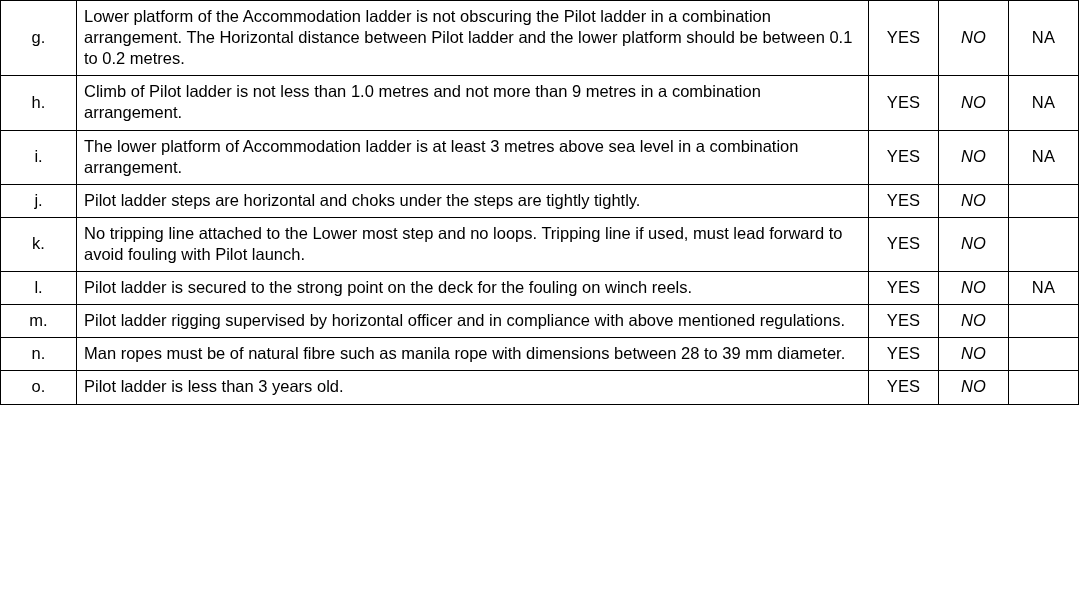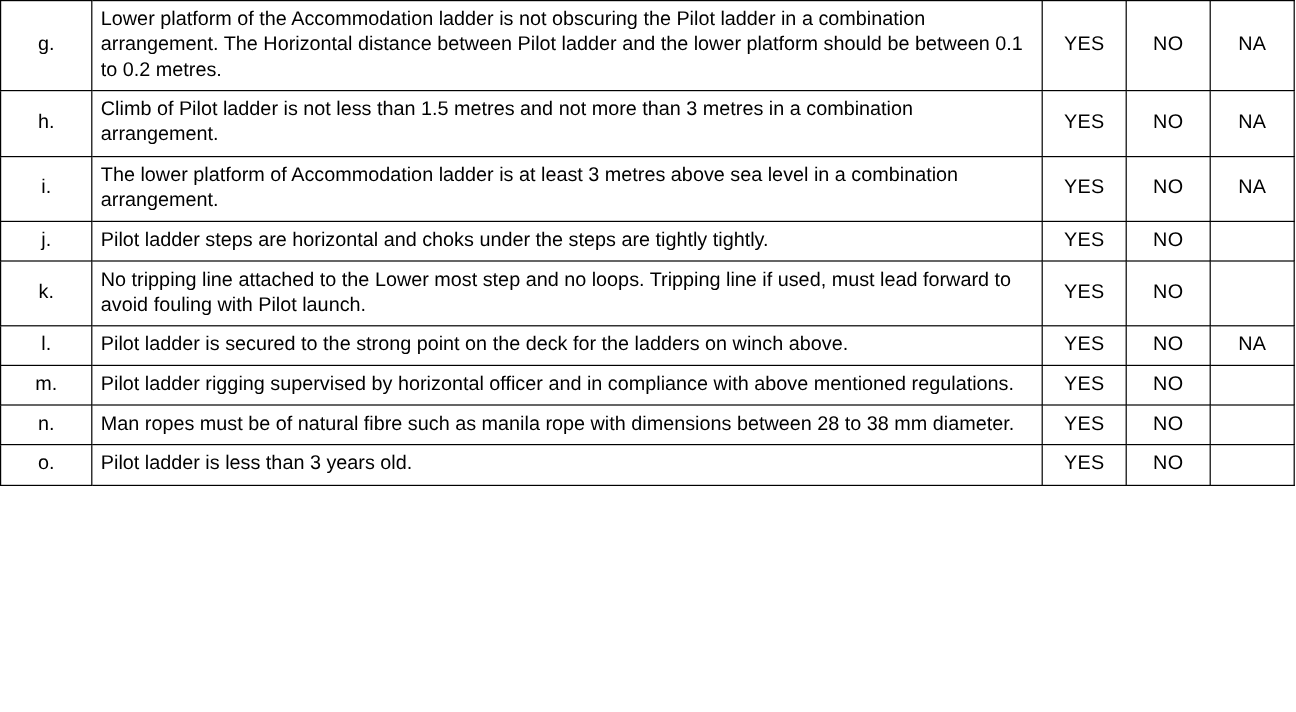--- a/index.html
+++ b/index.html
@@ -47,42 +47,42 @@
     padding-right: 6px;
     margin-left: 25px;
   }
   td.col-opt {
     width: 70px;
     text-align: center;
     vertical-align: middle;
     letter-spacing: 0.2px;
   }
   td.col-opt.opt-yes { width: 70px; }
-  td.col-opt.opt-no  { width: 70px; }
+  td.col-opt.opt-no  { width: 70px; font-style: italic; }
   td.col-opt.opt-na  { width: 70px; }
   .row-h td, .row-i td, .row-g td { }
 </style>
 </head>
 <body>
 
 <div class="page">
   <table class="checklist">
     <tbody>
 
       <tr class="row-g">
         <td class="col-label">g.</td>
         <td class="col-text">Lower platform of the Accommodation ladder is not obscuring the Pilot ladder in a combination arrangement. The Horizontal distance between Pilot ladder and the lower platform should be between 0.1 to 0.2 metres.</td>
         <td class="col-opt opt-yes">YES</td>
         <td class="col-opt opt-no">NO</td>
         <td class="col-opt opt-na">NA</td>
       </tr>
 
       <tr class="row-h">
         <td class="col-label">h.</td>
-        <td class="col-text">Climb of Pilot ladder is not less than 1.5 metres and not more than 3 metres in a combination arrangement.</td>
+        <td class="col-text">Climb of Pilot ladder is not less than 1.0 metres and not more than 9 metres in a combination arrangement.</td>
         <td class="col-opt opt-yes">YES</td>
         <td class="col-opt opt-no">NO</td>
         <td class="col-opt opt-na">NA</td>
       </tr>
 
       <tr class="row-i">
         <td class="col-label">i.</td>
         <td class="col-text">The lower platform of Accommodation ladder is at least 3 metres above sea level in a combination arrangement.</td>
         <td class="col-opt opt-yes">YES</td>
         <td class="col-opt opt-no">NO</td>
@@ -100,37 +100,37 @@
       <tr class="row-k">
         <td class="col-label">k.</td>
         <td class="col-text">No tripping line attached to the Lower most step and no loops. Tripping line if used, must lead forward to avoid fouling with Pilot launch.</td>
         <td class="col-opt opt-yes">YES</td>
         <td class="col-opt opt-no">NO</td>
         <td class="col-opt opt-na"></td>
       </tr>
 
       <tr class="row-l">
         <td class="col-label">l.</td>
-        <td class="col-text">Pilot ladder is secured to the strong point on the deck  for the ladders on winch above.</td>
+        <td class="col-text">Pilot ladder is secured to the strong point on the deck  for the fouling on winch reels.</td>
         <td class="col-opt opt-yes">YES</td>
         <td class="col-opt opt-no">NO</td>
         <td class="col-opt opt-na">NA</td>
       </tr>
 
       <tr class="row-m">
         <td class="col-label">m.</td>
         <td class="col-text">Pilot ladder rigging supervised by horizontal officer and in compliance with above mentioned regulations.</td>
         <td class="col-opt opt-yes">YES</td>
         <td class="col-opt opt-no">NO</td>
         <td class="col-opt opt-na"></td>
       </tr>
 
       <tr class="row-n">
         <td class="col-label">n.</td>
-        <td class="col-text">Man ropes must be of natural fibre such as manila rope with dimensions between 28 to 38 mm diameter.</td>
+        <td class="col-text">Man ropes must be of natural fibre such as manila rope with dimensions between 28 to 39 mm diameter.</td>
         <td class="col-opt opt-yes">YES</td>
         <td class="col-opt opt-no">NO</td>
         <td class="col-opt opt-na"></td>
       </tr>
 
       <tr class="row-o">
         <td class="col-label">o.</td>
         <td class="col-text">Pilot ladder is less than 3 years old.</td>
         <td class="col-opt opt-yes">YES</td>
         <td class="col-opt opt-no">NO</td>

